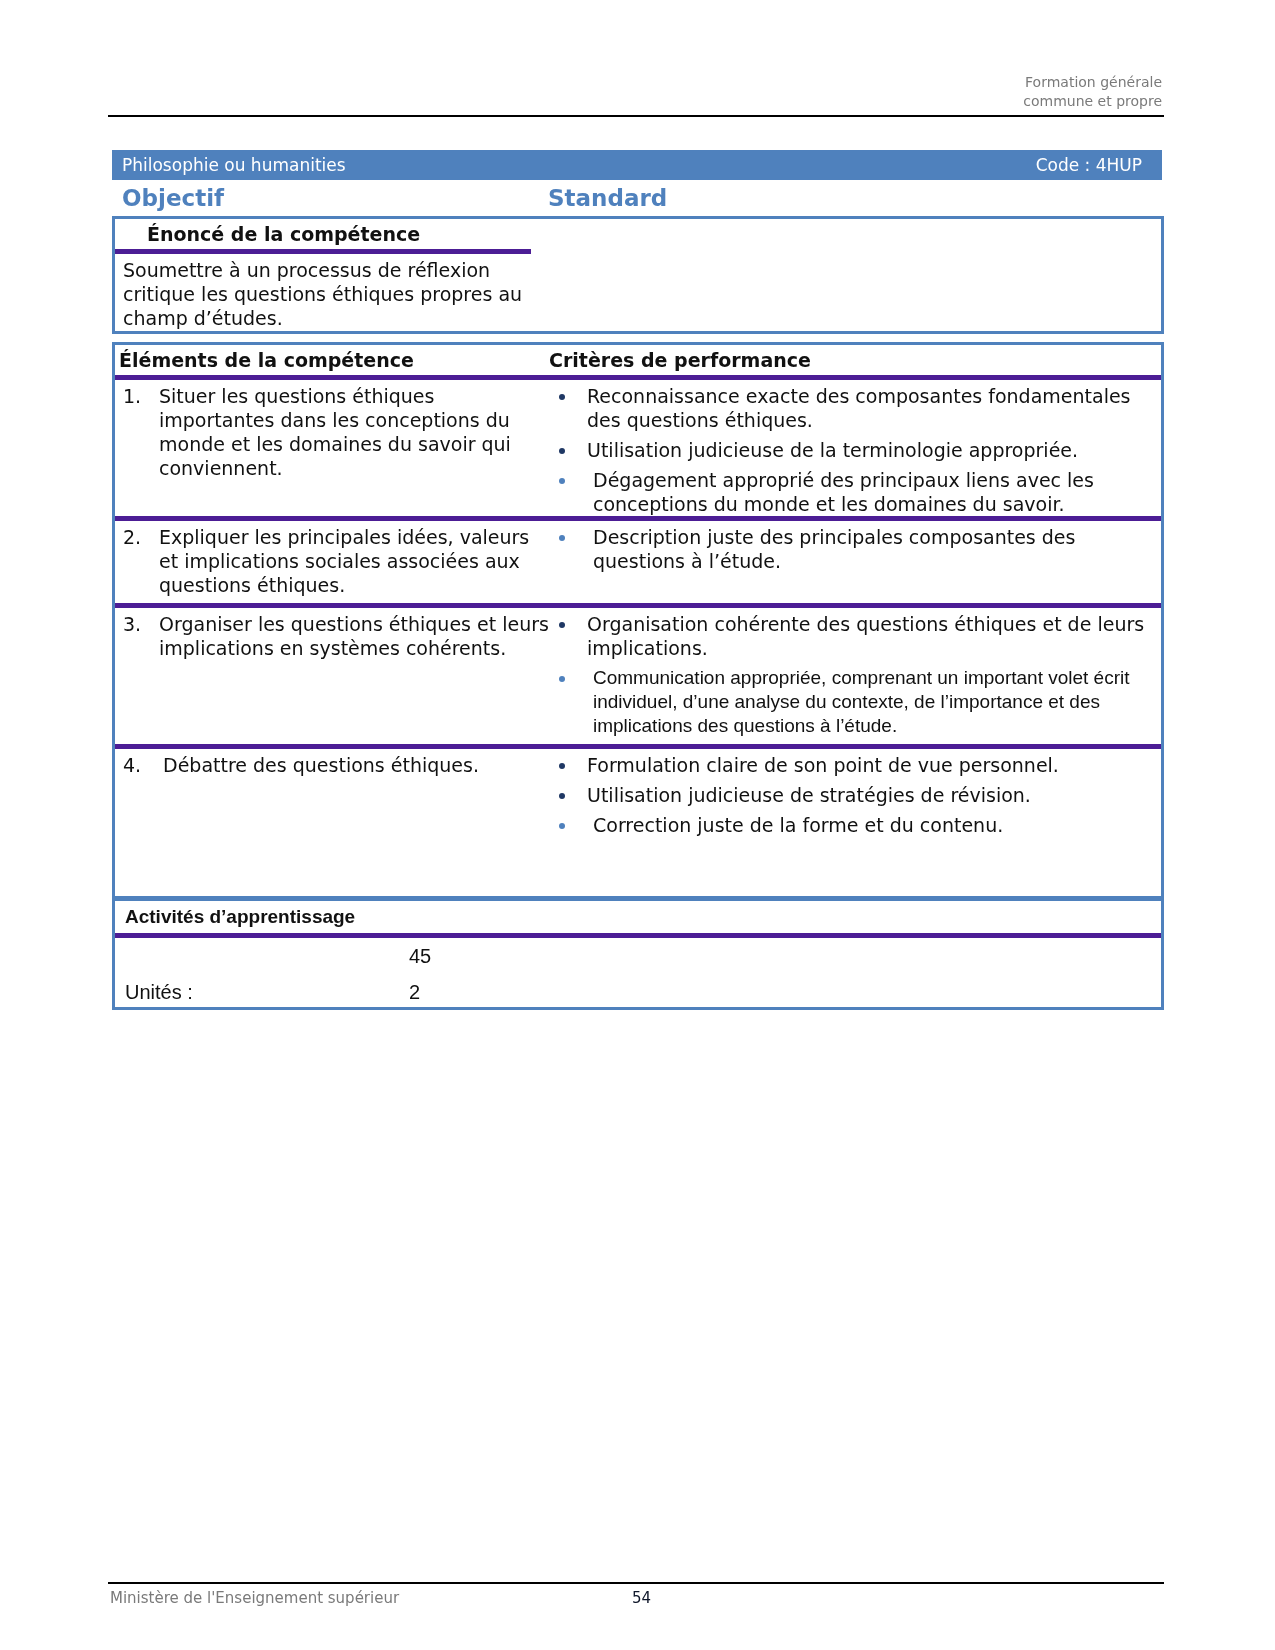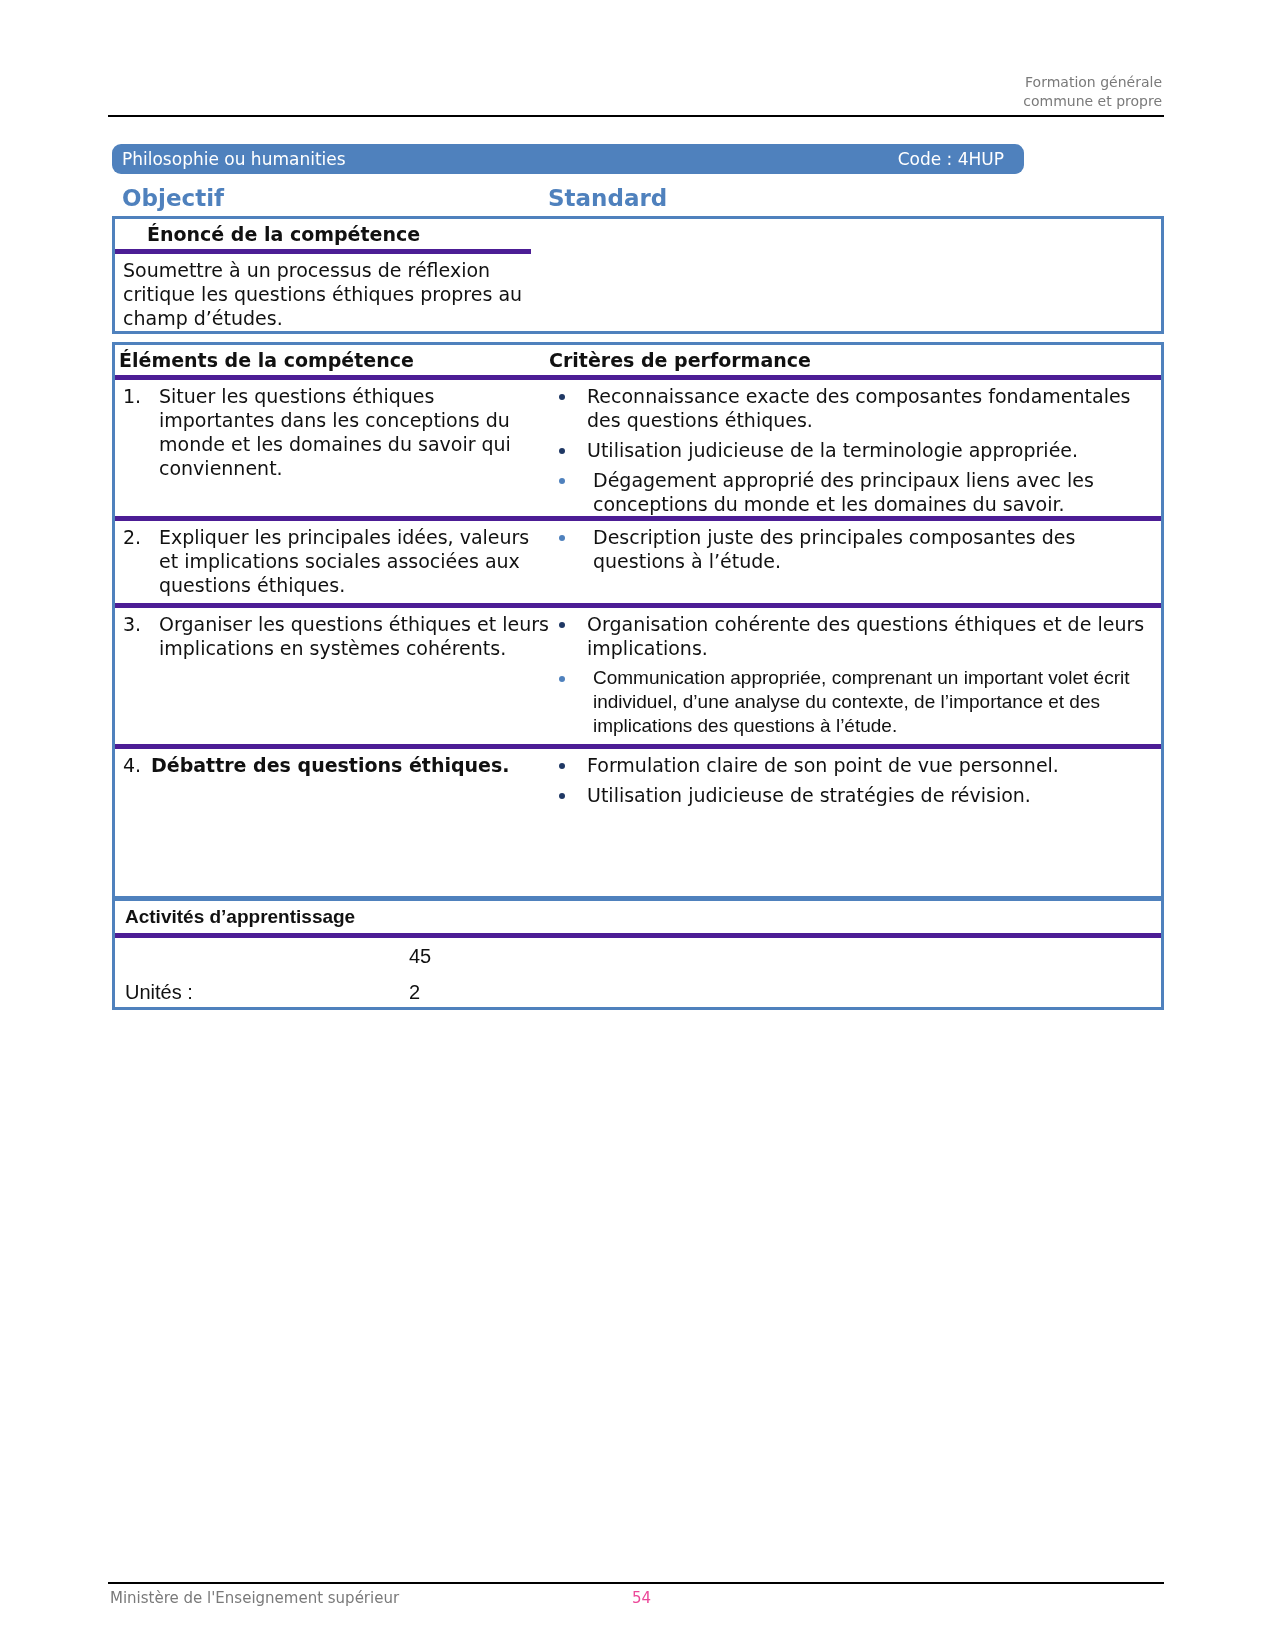--- a/index.html
+++ b/index.html
@@ -3,22 +3,22 @@
 <meta charset="utf-8">
 <style>
   html, body { margin: 0; padding: 0; background: #ffffff; }
   body { width: 1275px; height: 1650px; position: relative; overflow: hidden;
          font-family: "DejaVu Sans", sans-serif; color: #111; }
   .page-header { position: absolute; left: 110px; top: 73px; width: 1054px; height: 44px; }
   .hdr-left { position: absolute; left: 0; top: 0; font-size: 14px; line-height: 19px; color: #7a7a7a; }
   .hdr-right { position: absolute; right: 2px; top: 0; font-size: 14px; line-height: 19px; color: #7a7a7a; text-align: right; }
   .hdr-rule { position: absolute; left: 108px; top: 115px; width: 1056px; height: 2px; background: #000; }
 
-  .title-bar { position: absolute; left: 112px; top: 144px; width: 912px; height: 30px; background: #4f81bd;
-               color: #fff; font-size: 17px; line-height: 30px; border-radius: 9px; }
+  .title-bar { position: absolute; left: 112px; top: 150px; width: 1050px; height: 30px; background: #4f81bd;
+               color: #fff; font-size: 17px; line-height: 30px; }
   .title-bar .tb-left { position: absolute; left: 10px; top: 0; }
   .title-bar .tb-right { position: absolute; right: 20px; top: 0; }
 
   .col-heads { position: absolute; left: 112px; top: 182px; width: 1050px; height: 32px; text-align: center; }
   .col-heads span { position: absolute; top: 0; font-size: 23px; font-weight: bold; color: #4f81bd; line-height: 32px; }
   .col-heads .ch-left { left: 10px; }
   .col-heads .ch-right { left: 436px; }
 
   .box { position: absolute; left: 112px; width: 1046px; border: 3px solid #4f81bd; }
   .box .row { border-top: 5px solid #4c1d95; position: relative; }
@@ -44,21 +44,21 @@
 
   .box3 { top: 898px; height: 106px; }
   .box3 .hd { height: 32px; font-size: 19px; font-weight: bold; line-height: 32px; padding-left: 10px;
               font-family: "Liberation Sans", sans-serif; }
   .box3 .kv { position: relative; height: 36px; font-size: 20px; line-height: 36px; font-family: "Liberation Sans", sans-serif; }
   .box3 .kv .k { position: absolute; left: 10px; }
   .box3 .kv .v { position: absolute; left: 294px; }
 
   .footer-rule { position: absolute; left: 108px; top: 1582px; width: 1056px; height: 2px; background: #000; }
   .footer-left { position: absolute; left: 110px; top: 1589px; font-size: 15px; color: #7a7a7a; }
-  .footer-page { position: absolute; left: 632px; top: 1589px; font-size: 15px; color: #ec4899; }
+  .footer-page { position: absolute; left: 632px; top: 1589px; font-size: 15px; color: #0f172a; }
 </style>
 </head>
 <body>
 
 <div class="page-header">
   <div class="hdr-right">
     <div>Formation générale</div>
     <div>commune et propre</div>
   </div>
 </div>
@@ -129,26 +129,30 @@
             <span class="bullet blue"></span>
             <span class="ctext">Communication appropriée, comprenant un important volet écrit individuel,  d’une analyse du contexte, de l’importance et des implications des questions à l’étude.</span>
           </li>
       </ul>
     </div>
   </div>
 
   <div class="row" style="height:147px;">
     <div class="cell-l elem">
       <span class="num">4.</span>
-      <span class="txt" style="margin-left:28px;font-weight:bold;">Débattre des questions éthiques.</span>
+      <span class="txt" style="margin-left:40px;">Débattre des questions éthiques.</span>
     </div>
     <div class="cell-r">
       <ul class="crit">
         <li><span class="bullet"></span><span class="ctext">Formulation claire de son point de vue personnel.</span></li>
         <li><span class="bullet"></span><span class="ctext">Utilisation judicieuse de stratégies de révision.</span></li>
+        <li class="indent">
+            <span class="bullet blue"></span>
+            <span class="ctext">Correction juste de la forme et du contenu.</span>
+          </li>
       </ul>
     </div>
   </div>
 </div>
 
 <div class="box box3">
   <div class="row hd">Activités d’apprentissage</div>
   <div class="row">
     <div class="kv">
       <span class="v">45</span>

